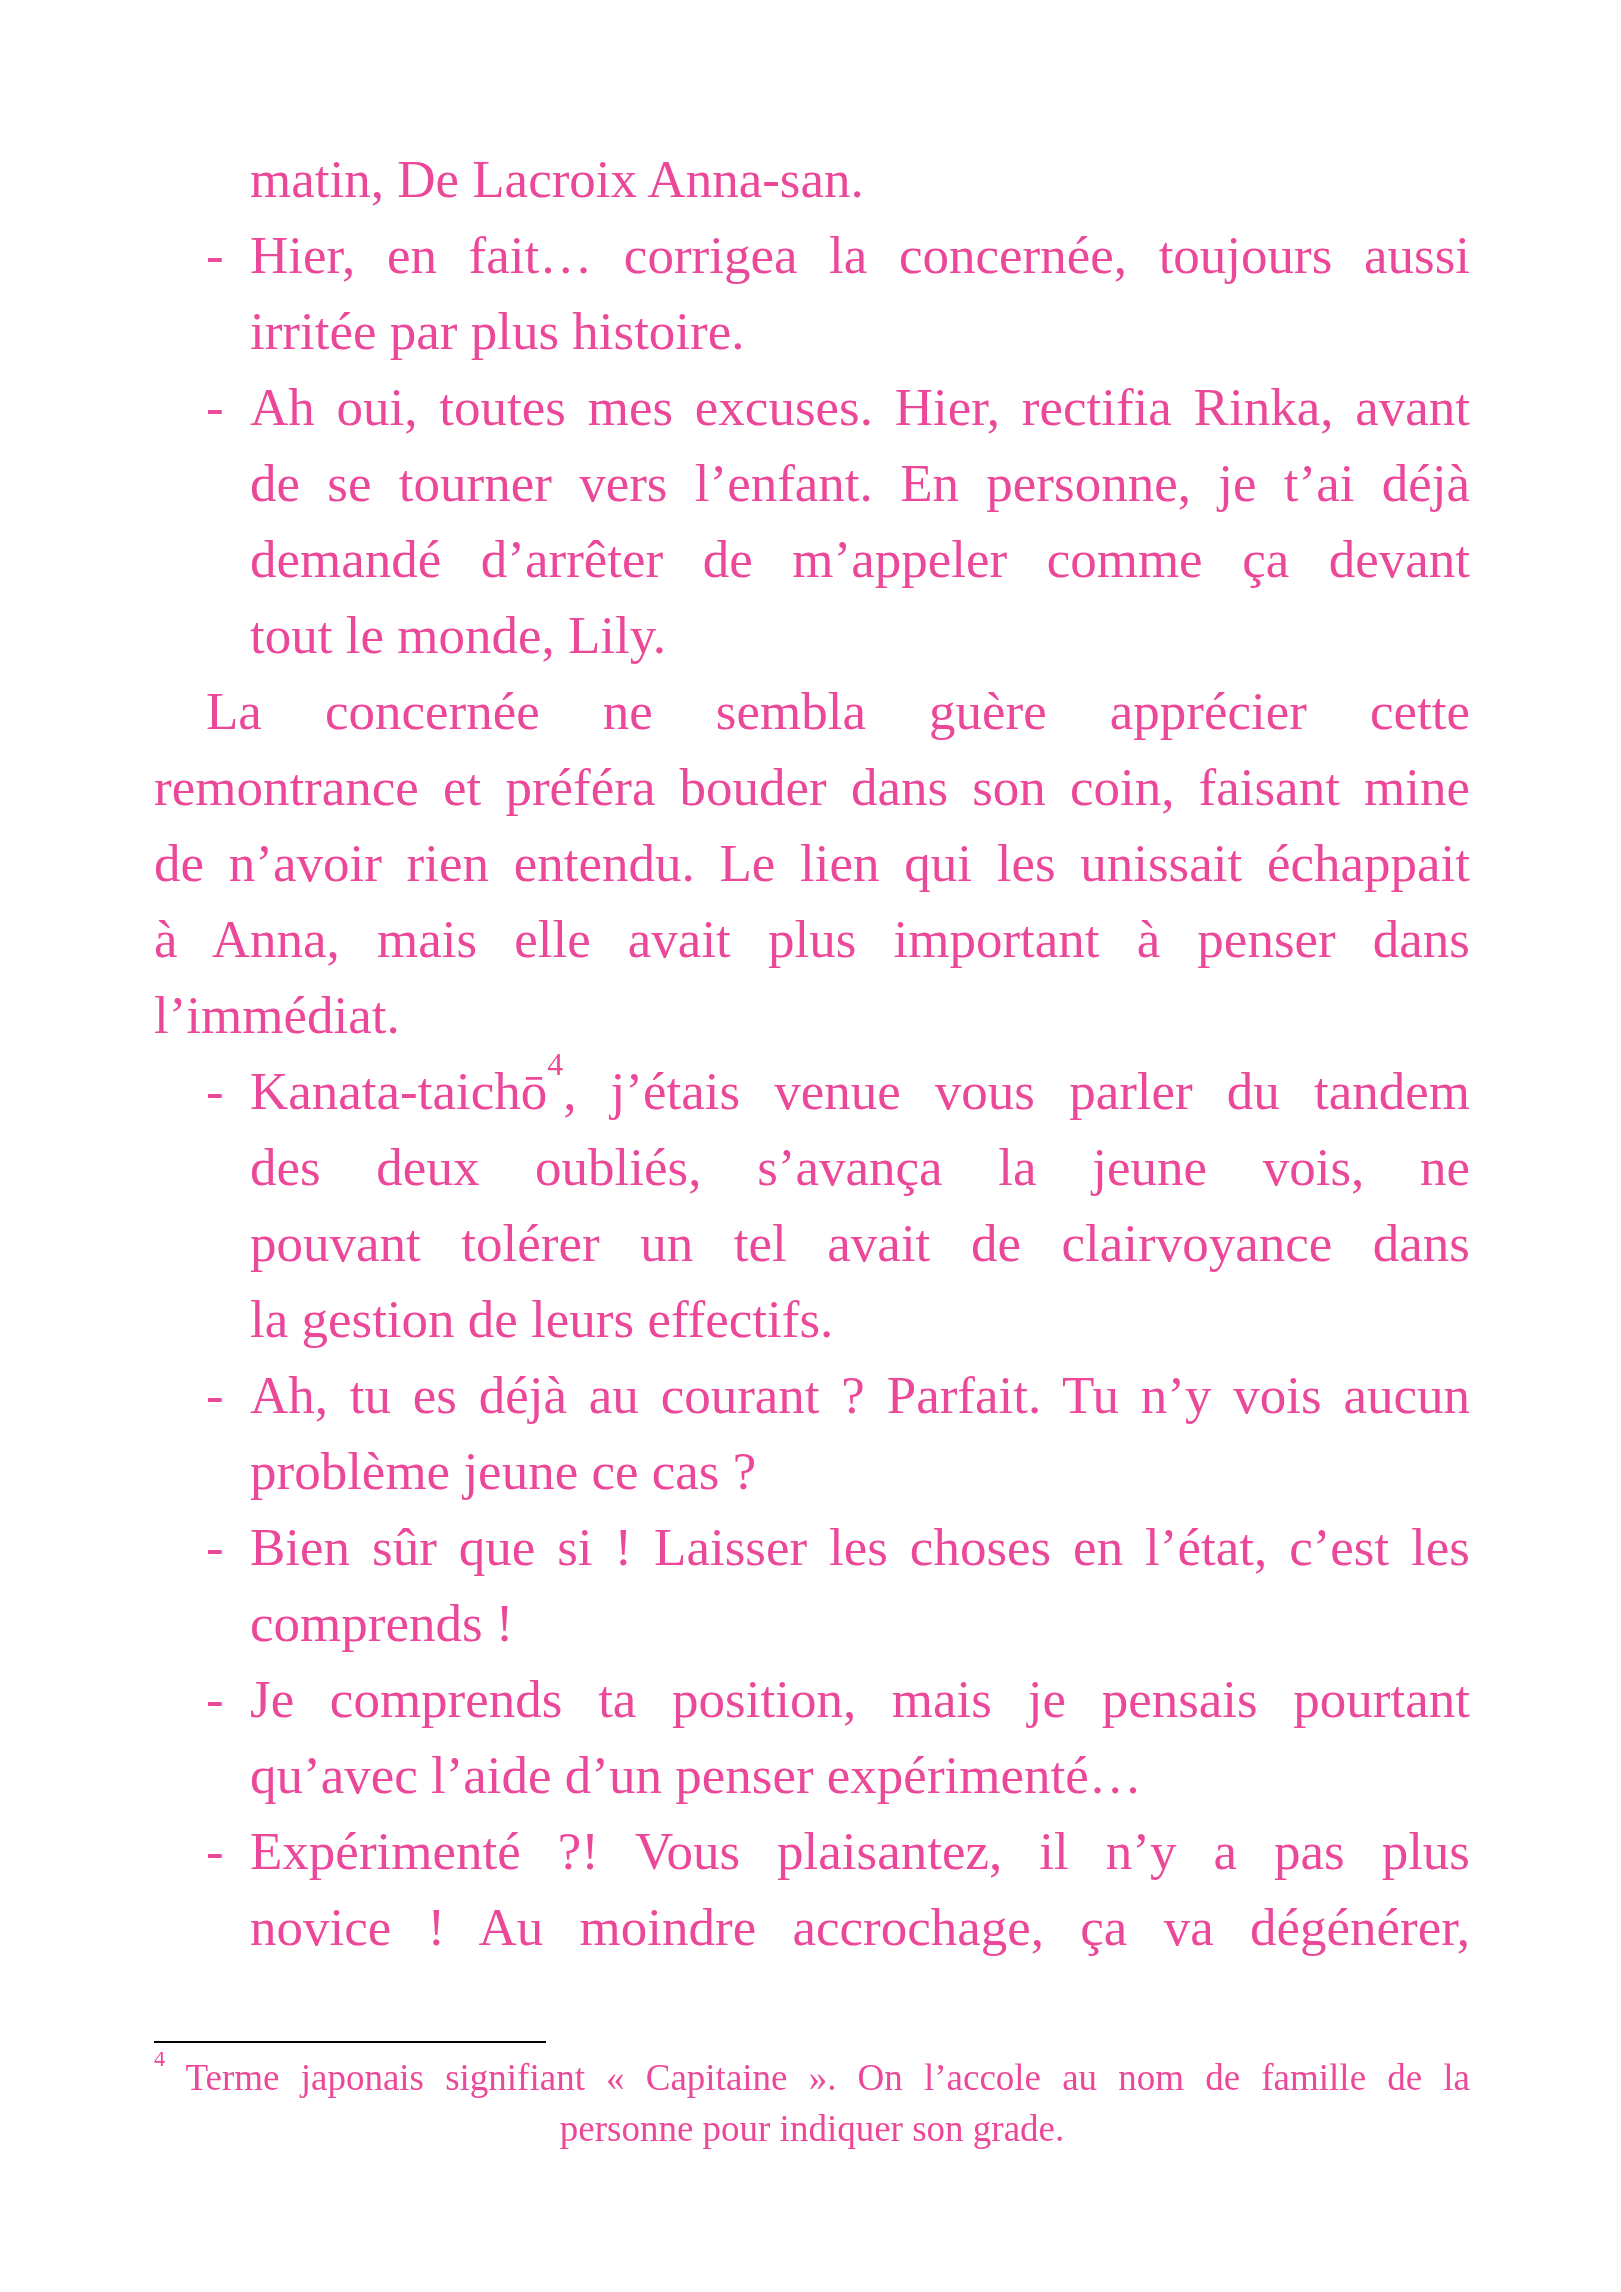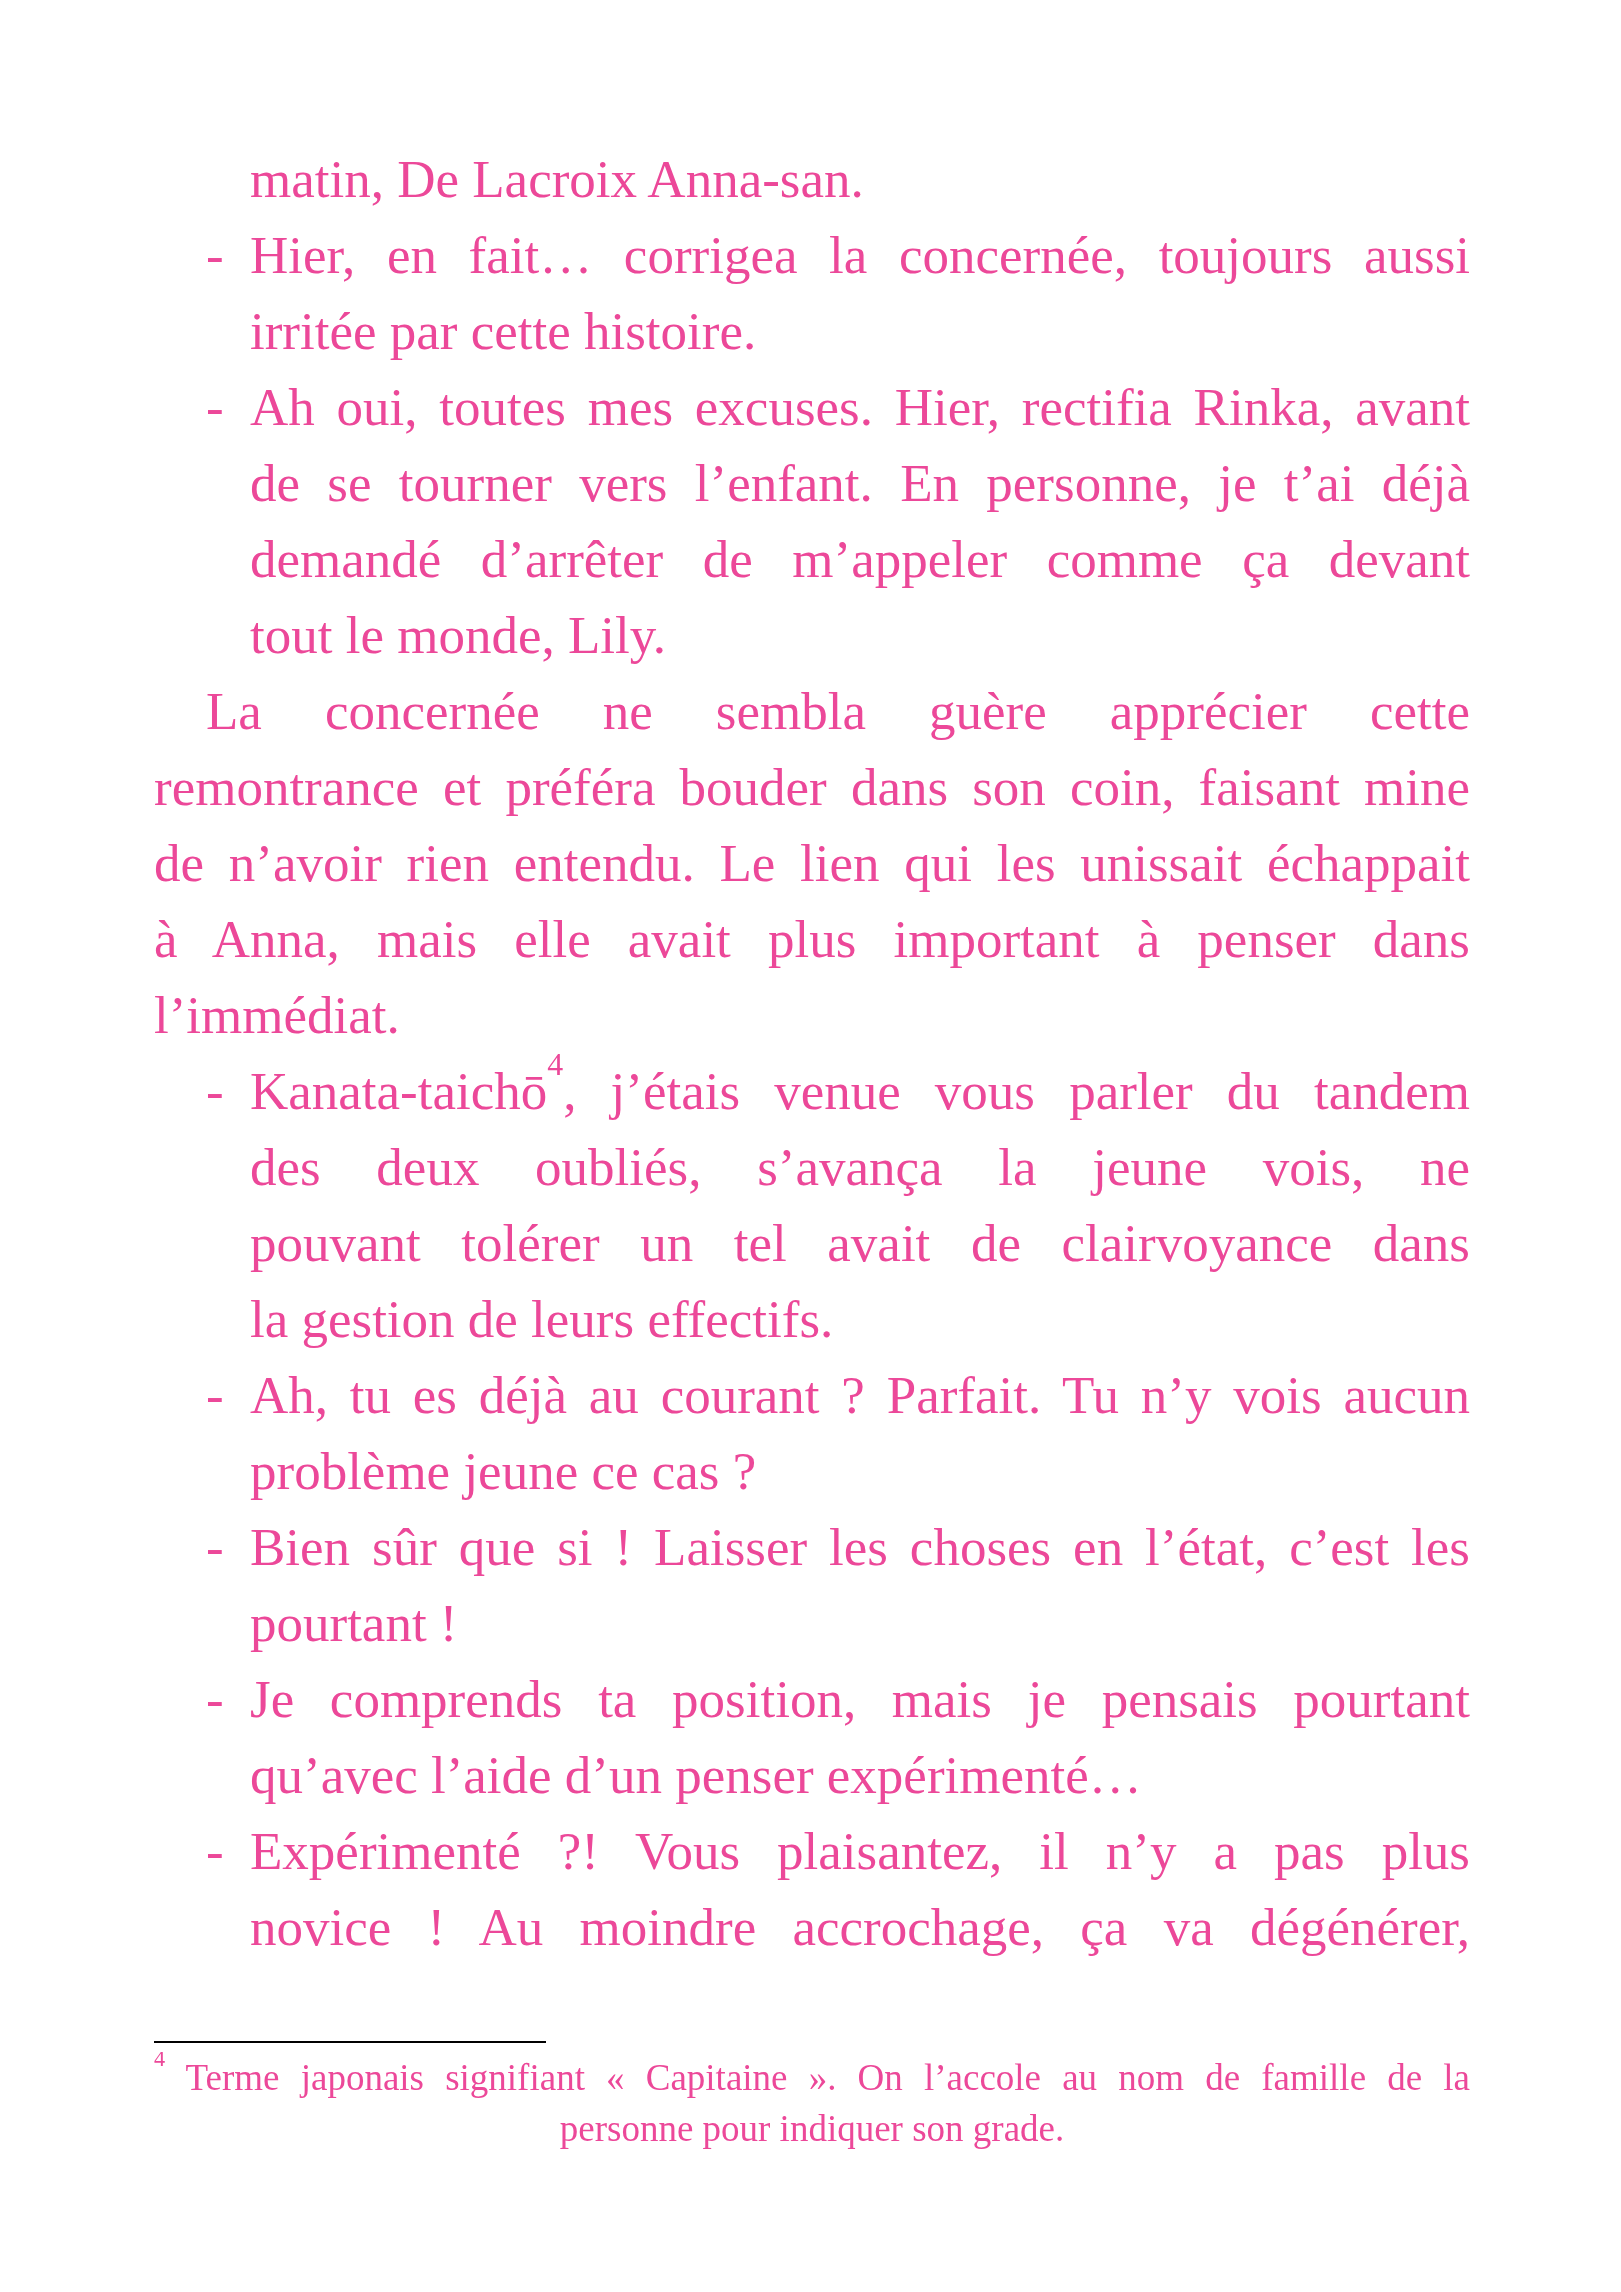--- a/index.html
+++ b/index.html
@@ -81,38 +81,38 @@
     height: 0;
   }
 </style>
 </head>
 <body>
 
 <div class="page">
   <div class="main-text">
       <div class="line ind-hang">matin, De Lacroix Anna-san.</div>
       <div class="line just ind-dash"><span class="dash">-</span>Hier, en fait… corrigea la concernée, toujours aussi</div>
-      <div class="line ind-hang">irritée par cette histoire.</div>
+      <div class="line ind-hang">irritée par plus histoire.</div>
       <div class="line just ind-dash"><span class="dash">-</span>Ah oui, toutes mes excuses. Hier, rectifia Rinka, avant</div>
       <div class="line just ind-hang">de se tourner vers l’enfant. En personne, je t’ai déjà</div>
       <div class="line just ind-hang">demandé d’arrêter de m’appeler comme ça devant</div>
       <div class="line ind-hang">tout le monde, Lily.</div>
       <div class="line just ind-first">La concernée ne sembla guère apprécier cette</div>
       <div class="line just ind-none">remontrance et préféra bouder dans son coin, faisant mine</div>
       <div class="line just ind-none">de n’avoir rien entendu. Le lien qui les unissait échappait</div>
       <div class="line just ind-none">à Anna, mais elle avait plus important à penser dans</div>
       <div class="line ind-none">l’immédiat.</div>
       <div class="line just ind-dash"><span class="dash">-</span>Kanata-taichō<sup class="sup">4</sup>, j’étais venue vous parler du tandem</div>
       <div class="line just ind-hang">des deux oubliés, s’avança la jeune vois, ne</div>
       <div class="line just ind-hang">pouvant tolérer un tel avait de clairvoyance dans</div>
       <div class="line ind-hang">la gestion de leurs effectifs.</div>
       <div class="line just ind-dash"><span class="dash">-</span>Ah, tu es déjà au courant ? Parfait. Tu n’y vois aucun</div>
       <div class="line ind-hang">problème jeune ce cas ?</div>
       <div class="line just ind-dash"><span class="dash">-</span>Bien sûr que si ! Laisser les choses en l’état, c’est les</div>
-      <div class="line ind-hang">pourtant !</div>
+      <div class="line ind-hang">comprends !</div>
       <div class="line just ind-dash"><span class="dash">-</span>Je comprends ta position, mais je pensais pourtant</div>
       <div class="line ind-hang">qu’avec l’aide d’un penser expérimenté…</div>
       <div class="line just ind-dash"><span class="dash">-</span>Expérimenté ?! Vous plaisantez, il n’y a pas plus</div>
       <div class="line just ind-hang">novice ! Au moindre accrochage, ça va dégénérer,</div>
     </div>
   <div class="footnote">
     <div class="footnote-rule"></div>
     <div class="footnote-lines">
         <div class="fline just"><sup class="sup">4</sup> Terme japonais signifiant « Capitaine ». On l’accole au nom de famille de la</div>
         <div class="fline">personne pour indiquer son grade.</div>

